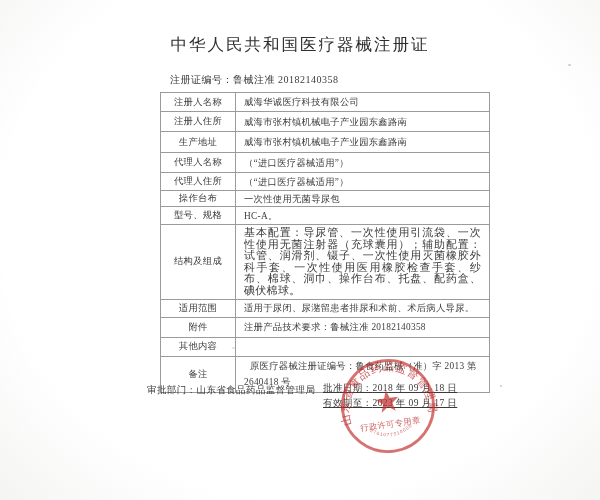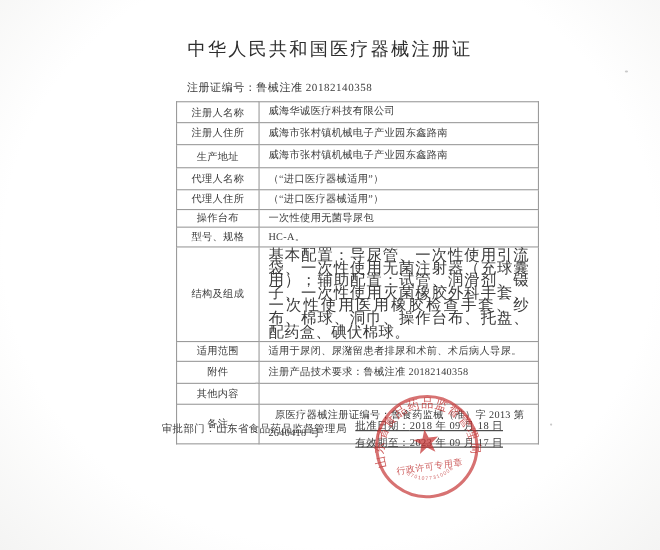--- a/index.html
+++ b/index.html
@@ -24,21 +24,21 @@
   table.cert td{
     border:1px solid #9b9b9b;font-size:9.3px;color:#3b3b3b;
     vertical-align:middle;letter-spacing:.3px;
   }
   td.lbl{width:70px;text-align:center;padding:1px 2px;}
   td.val{padding:1px 8px;line-height:12px;}
   tr.r0{height:19px;} tr.r1{height:20px;} tr.r2{height:21px;}
   tr.r3{height:20px;} tr.r4{height:18px;} tr.r5{height:15px;}
   tr.r6{height:18px;padding-left:20px;} tr.r7{height:62px;} tr.r8{height:18px;}
   tr.r9{height:20px;} tr.r10{height:19px;} tr.r11{height:36px;}
-  tr.r7 td.val{font-size:14px;line-height:11.6px;padding:2px 8px;text-align:justify;}
+  tr.r7 td.val{font-size:11px;line-height:11.6px;padding:2px 8px;text-align:justify;}
   tr.r11 td.val{line-height:16px;text-indent:6px;}
   .footer-dept{position:absolute;left:147px;top:384px;font-size:9.5px;letter-spacing:.4px;}
   .footer-dates{position:absolute;left:323px;top:381px;font-size:9.5px;line-height:15px;letter-spacing:.4px;text-decoration:underline;}
   .stamp{
     position:absolute;left:338px;top:356px;width:100px;height:100px;
     opacity:.85;transform:rotate(-8deg);pointer-events:none;
   }
   .speck{position:absolute;background:#c9c9c9;border-radius:50%;}
   .s1{left:568px;top:64px;width:3px;height:2px;}
   .s2{left:500px;top:385px;width:2px;height:2px;}

